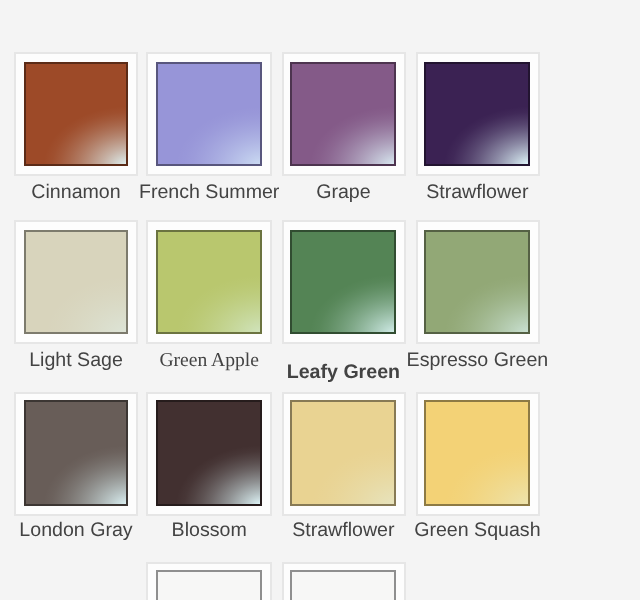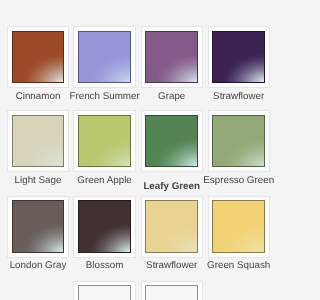--- a/index.html
+++ b/index.html
@@ -79,21 +79,21 @@
         <div class="edge" style="box-shadow: rgb(125, 123, 109) 0px 0px 0px 1px inset;"></div>
       </div>
       <div class="label" style="left: -10.4px; top: 126.5px; width: 96.8px;">Light Sage</div>
     </div>
     <div class="cell">
       <div class="card" style="left: 73.4px; top: 62.3px; width: 62.7px; height: 62px;"></div>
       <div class="chip" style="left: 78.2px; top: 66.5px; width: 52.8px; height: 52.8px; background: rgb(185, 199, 110);">
         <div class="gloss" style="background: radial-gradient(81.3% 57.3% at 100% 100%, rgba(228, 252, 255, 0.57) 0%, rgba(228, 252, 255, 0.525) 5%, rgba(228, 252, 255, 0.486) 10%, rgba(228, 252, 255, 0.447) 15%, rgba(228, 252, 255, 0.408) 20%, rgba(228, 252, 255, 0.333) 30%, rgba(228, 252, 255, 0.267) 40%, rgba(228, 252, 255, 0.204) 50%, rgba(228, 252, 255, 0.145) 60%, rgba(228, 252, 255, 0.094) 70%, rgba(228, 252, 255, 0.05) 80%, rgba(228, 252, 255, 0.02) 90%, rgba(228, 252, 255, 0) 100%);"></div>
         <div class="edge" style="box-shadow: rgb(107, 115, 64) 0px 0px 0px 1px inset;"></div>
       </div>
-      <div class="label" style="left: 56.2px; top: 126.5px; width: 96.8px;">Green Apple</div>
+      <div class="label" style="left: 56.2px; top: 126.5px; width: 96.8px; font-family: Liberation Serif, serif;">Green Apple</div>
     </div>
     <div class="cell">
       <div class="card" style="left: 140.5px; top: 62.3px; width: 62.7px; height: 62px;"></div>
       <div class="chip" style="left: 145.3px; top: 66.5px; width: 52.8px; height: 52.8px; background: rgb(84, 132, 85);">
         <div class="gloss" style="background: radial-gradient(81.3% 57.3% at 100% 100%, rgba(228, 252, 255, 0.906) 0%, rgba(228, 252, 255, 0.84) 5%, rgba(228, 252, 255, 0.773) 10%, rgba(228, 252, 255, 0.71) 15%, rgba(228, 252, 255, 0.65) 20%, rgba(228, 252, 255, 0.533) 30%, rgba(228, 252, 255, 0.424) 40%, rgba(228, 252, 255, 0.32) 50%, rgba(228, 252, 255, 0.23) 60%, rgba(228, 252, 255, 0.153) 70%, rgba(228, 252, 255, 0.082) 80%, rgba(228, 252, 255, 0.027) 90%, rgba(228, 252, 255, 0) 100%);"></div>
         <div class="edge" style="box-shadow: rgb(49, 77, 49) 0px 0px 0px 1px inset;"></div>
       </div>
       <div class="label" style="left: 123.3px; top: 133px; width: 96.8px; font-weight: bold;">Leafy Green</div>
     </div>
     <div class="cell">

